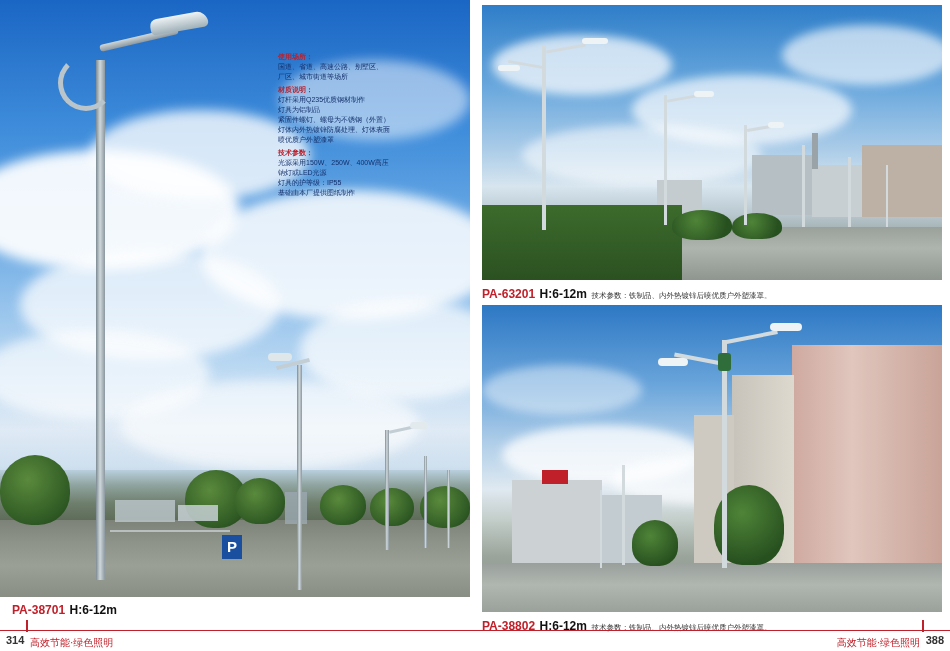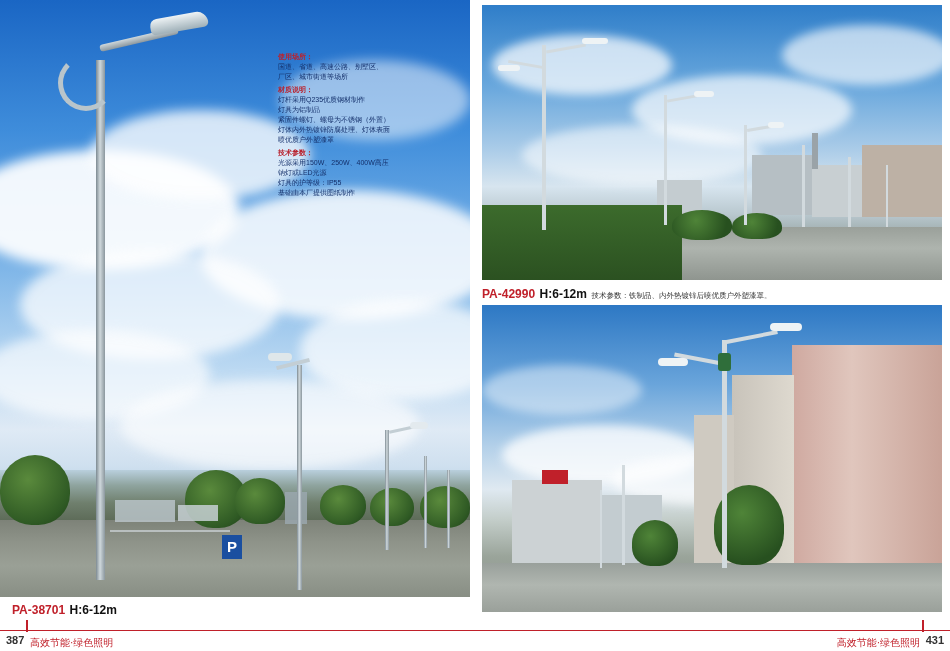--- a/index.html
+++ b/index.html
@@ -201,21 +201,21 @@
     <div class="rpole" style="left:262px;top:120px;width:3px;height:100px;"></div>
     <div class="rarm" style="left:265px;top:122px;width:24px;transform:rotate(-10deg);"></div>
     <div class="rhead" style="left:286px;top:117px;width:16px;"></div>
 
     <div class="rpole" style="left:320px;top:140px;width:3px;height:82px;"></div>
     <div class="rpole" style="left:366px;top:152px;width:3px;height:70px;"></div>
     <div class="rpole" style="left:404px;top:160px;width:2px;height:62px;"></div>
   </div>
 
   <div class="cap cap-r1">
-    <span class="code">PA-42990</span>
+    <span class="code">PA-63201</span>
     <span class="h">H:6-12m</span>
     <span class="tech">技术参数：铁制品、内外热镀锌后喷优质户外塑漆罩。</span>
   </div>
 
   <div class="rp rp2">
     <div class="rcloud" style="left:20px;top:120px;width:200px;height:60px;opacity:.85;"></div>
     <div class="rcloud" style="left:130px;top:150px;width:180px;height:50px;opacity:.7;"></div>
     <div class="rcloud" style="left:0px;top:60px;width:160px;height:50px;opacity:.5;"></div>
 
     <div class="rrow-bld" style="left:310px;top:40px;width:150px;height:230px;background:linear-gradient(90deg,#cfa9a0,#e0c6bd 40%,#c9a398);"></div>
@@ -233,27 +233,32 @@
     <div class="rarm" style="left:244px;top:30px;width:52px;transform:rotate(-11deg);height:4px;"></div>
     <div class="rhead" style="left:288px;top:18px;width:32px;height:8px;"></div>
     <div class="rarm" style="left:192px;top:52px;width:48px;transform:rotate(11deg);height:4px;"></div>
     <div class="rhead" style="left:176px;top:53px;width:30px;height:8px;"></div>
     <div style="position:absolute;left:236px;top:48px;width:13px;height:18px;background:#2f6e3a;border-radius:3px;"></div>
 
     <div class="rpole" style="left:140px;top:160px;width:3px;height:100px;"></div>
     <div class="rpole" style="left:118px;top:185px;width:2px;height:78px;"></div>
   </div>
 
+  <div class="cap cap-r2">
+    <span class="code">PA-38802</span>
+    <span class="h">H:6-12m</span>
+    <span class="tech">技术参数：铁制品、内外热镀锌后喷优质户外塑漆罩。</span>
+  </div>
 
   <div class="cap cap-left">
     <span class="code">PA-38701</span>
     <span class="h">H:6-12m</span>
   </div>
 
   <div class="footline"></div>
   <div class="tickmark tk-left"></div>
   <div class="tickmark tk-right"></div>
-  <div class="pagenum pn-left">387</div>
-  <div class="pagenum pn-right">431</div>
+  <div class="pagenum pn-left">314</div>
+  <div class="pagenum pn-right">388</div>
   <div class="foot-cn fc-left">高效节能·绿色照明</div>
   <div class="foot-cn fc-right">高效节能·绿色照明</div>
 
 </div>
 
 </body></html>

